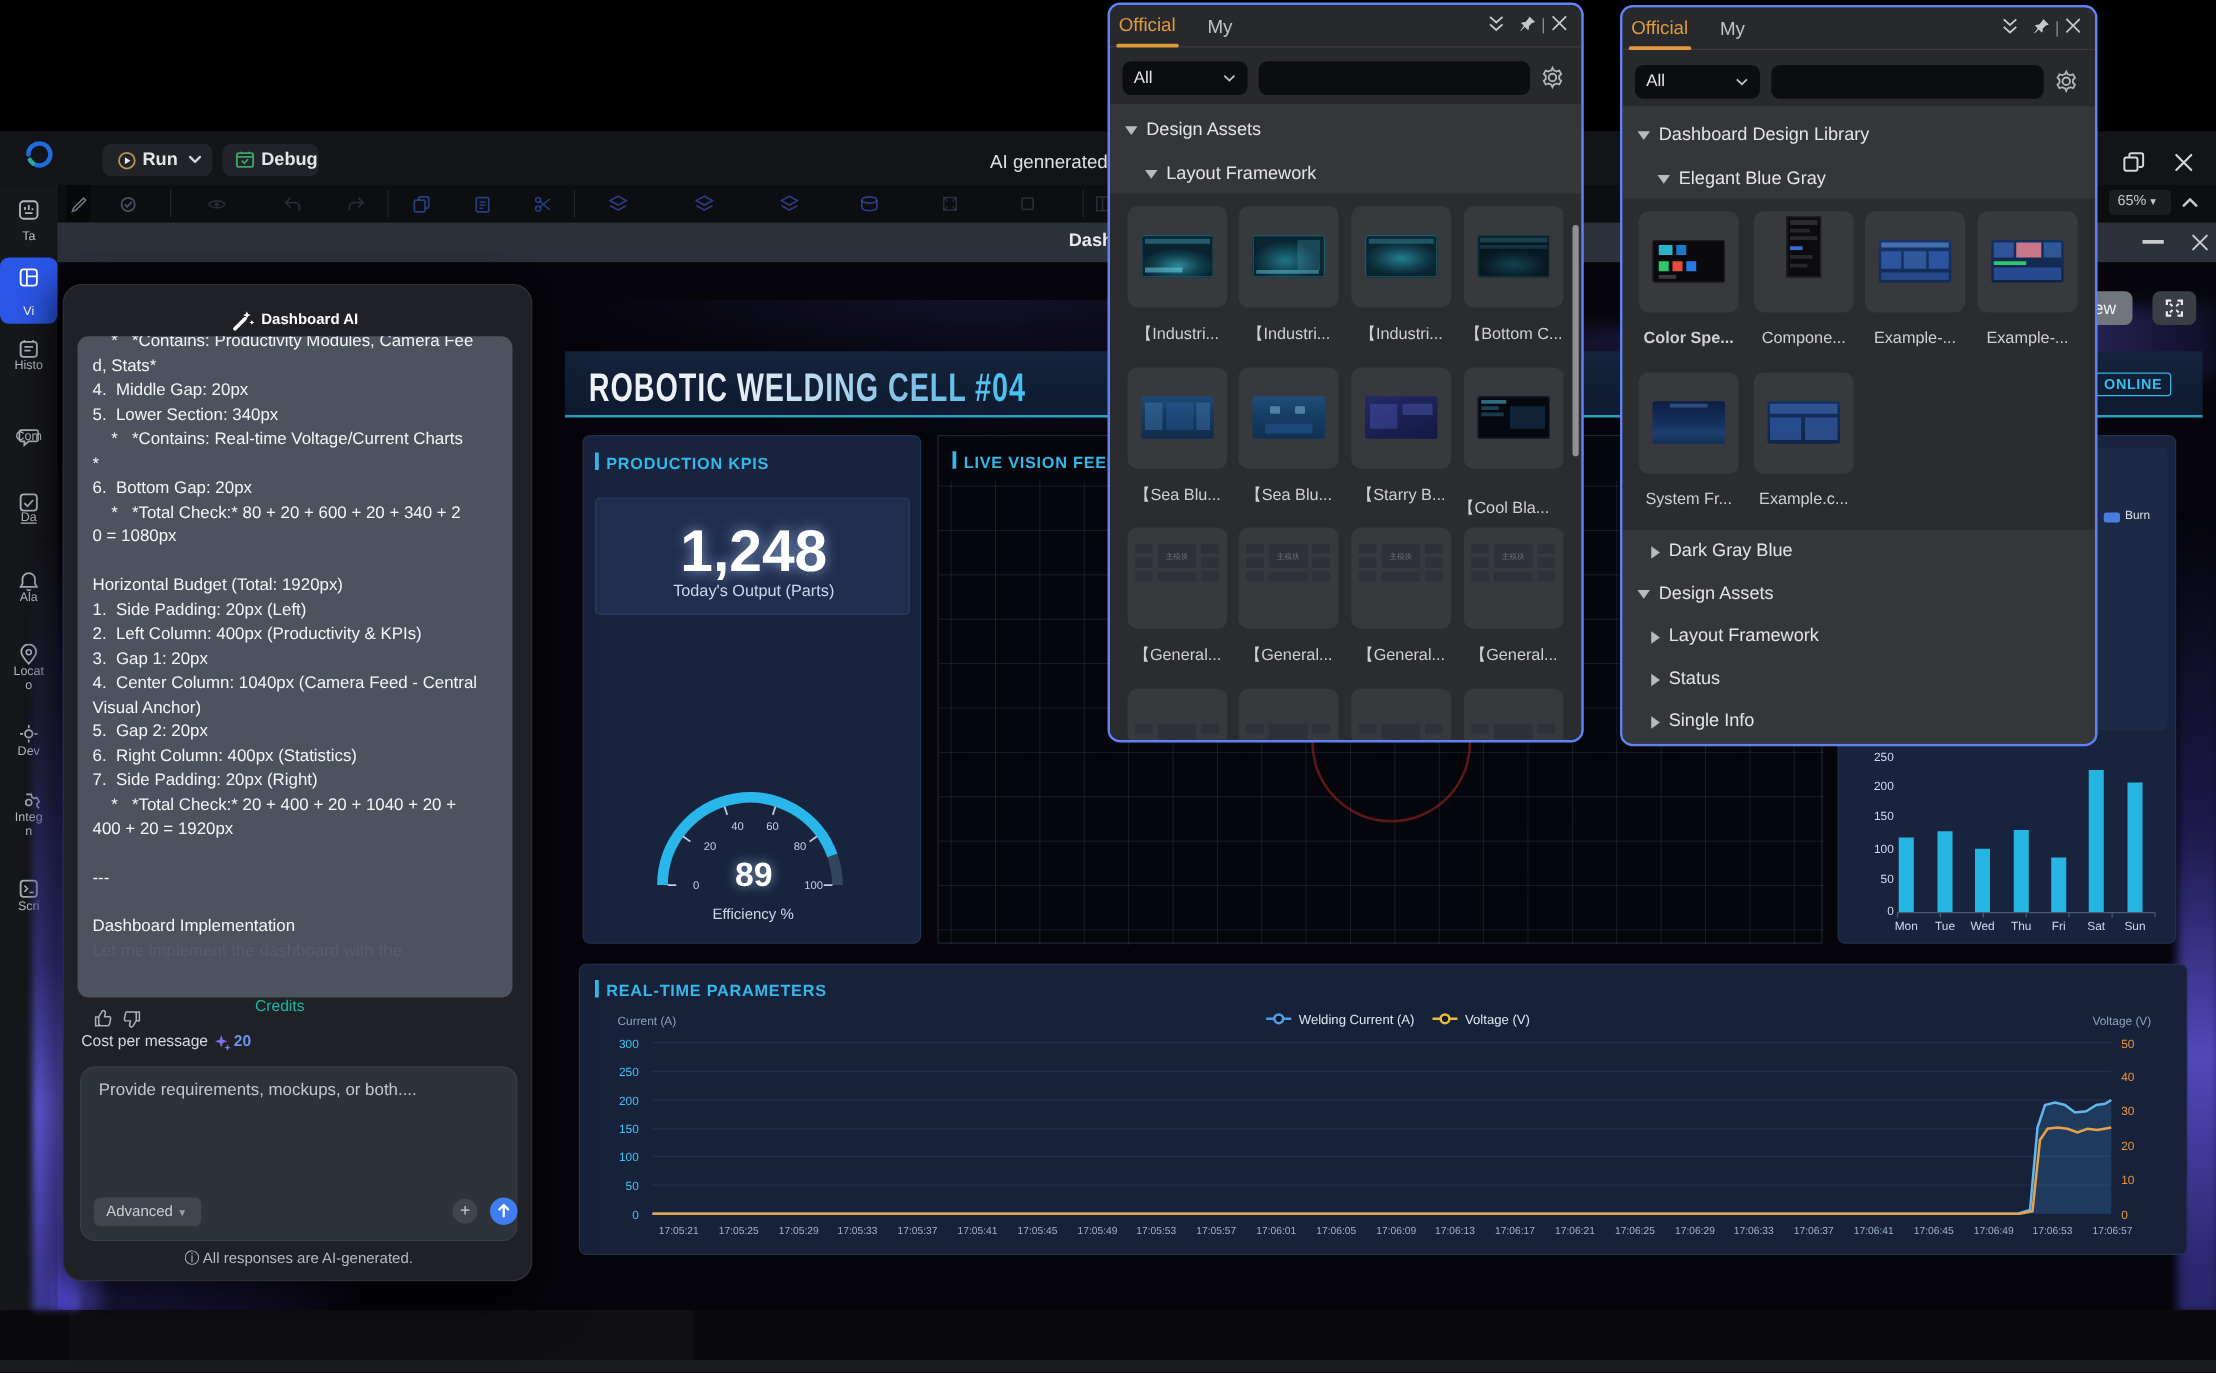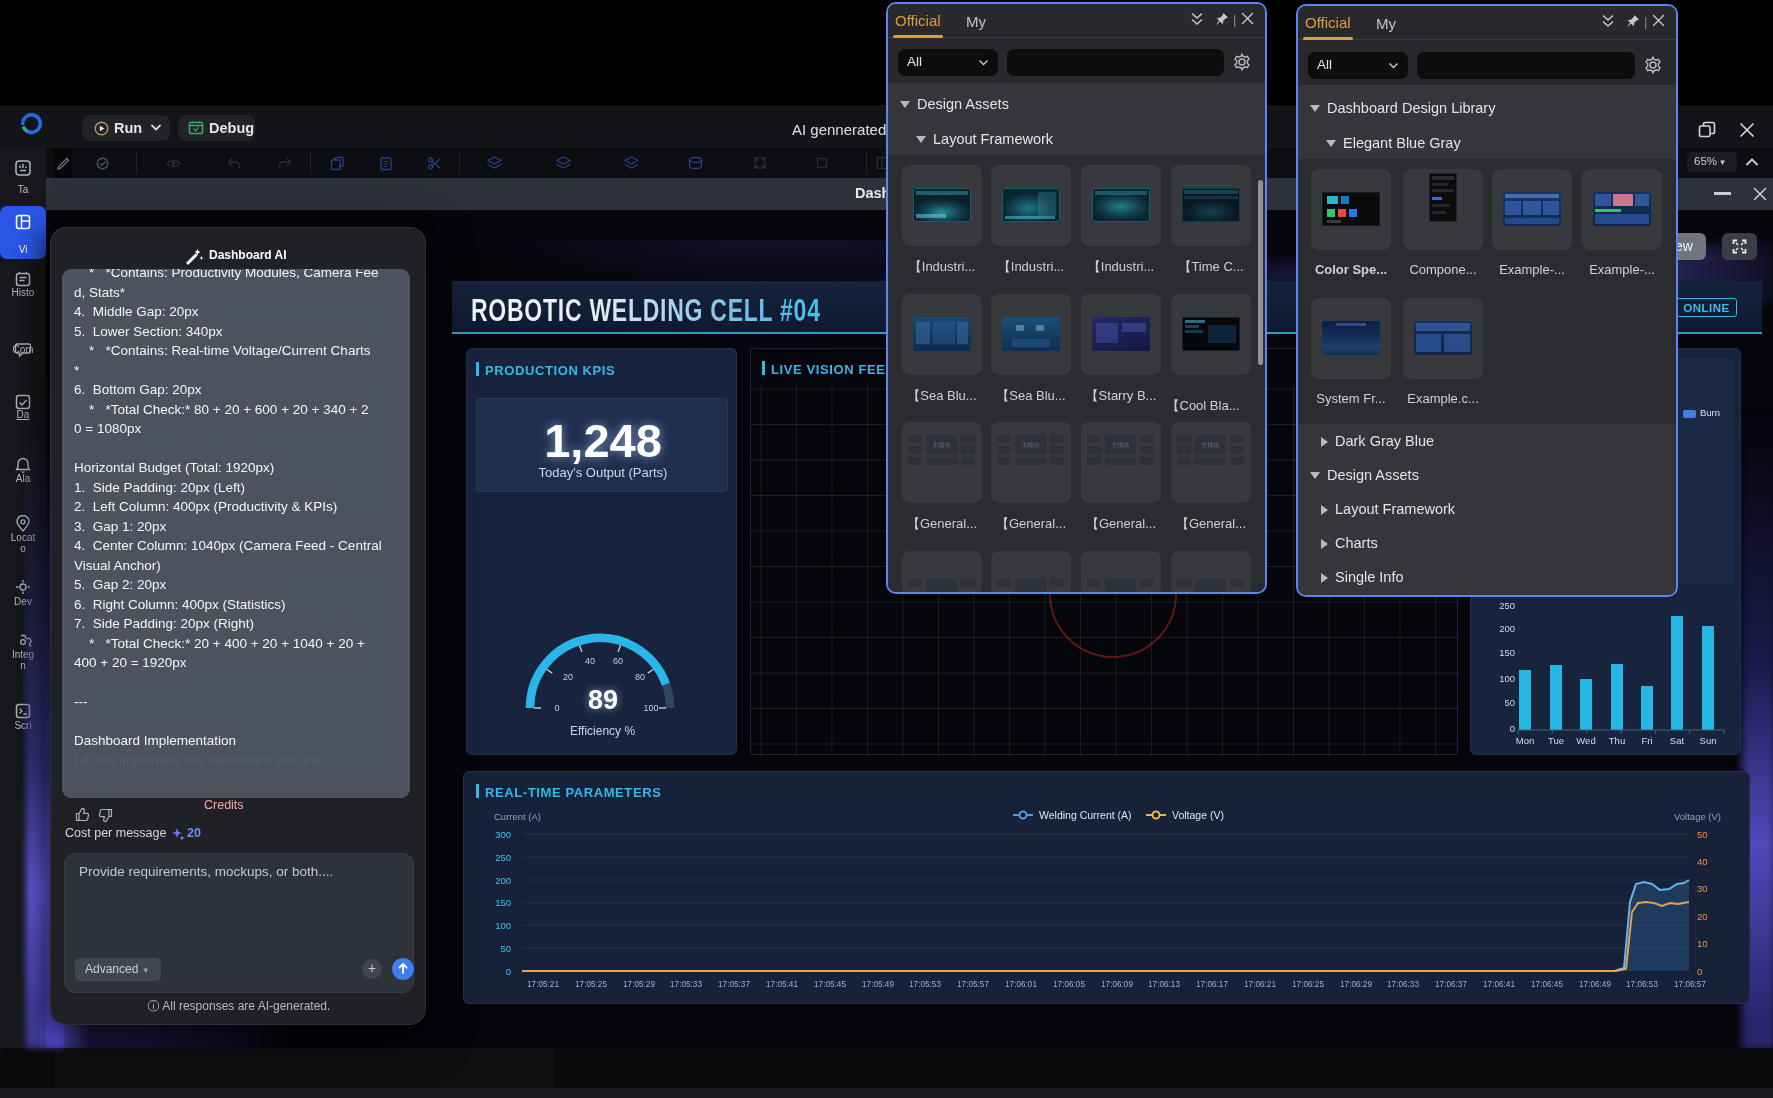--- a/index.html
+++ b/index.html
@@ -408,21 +408,21 @@
       <g transform="rotate(180 7.5 7.5)">
           <path d="M 1.5 6.5 h 2.5 v 7 h -2.5 z M 4 12.5 l 1.5 1 h 5.5 a 1.6 1.6 0 0 0 1.6 -1.3 l 0.9 -4.2 a 1.4 1.4 0 0 0 -1.4 -1.7 h -3.4 l 0.6 -3.1 a 1.5 1.5 0 0 0 -2.7 -1.1 L 4 6.5" fill="none" stroke="#aab0ba" stroke-width="1.2"></path>
         </g>
     </svg>
     <div class="a" style="left:14px;top:598px;color:#d3d7de;font-size:12.5px;">Cost per message</div>
     <svg class="a" style="left:119px;top:599px;" width="15" height="14" viewBox="0 0 15 14">
       <path d="M 7 1 l 1.3 3.7 l 3.7 1.3 l -3.7 1.3 l -1.3 3.7 l -1.3 -3.7 l -3.7 -1.3 l 3.7 -1.3 z" fill="#7d6cf0"></path>
       <path d="M 12 8.5 l 0.7 1.8 l 1.8 0.7 l -1.8 0.7 l -0.7 1.8 l -0.7 -1.8 l -1.8 -0.7 l 1.8 -0.7 z" fill="#5b8dee"></path>
     </svg>
     <div class="a" style="left:136px;top:598px;color:#6c93f0;font-size:12.5px;font-weight:bold;">20</div>
-    <div class="a" style="left:153px;top:570px;color:#fca5a5;font-size:12.5px;">Credits</div>
+    <div class="a" style="left:153px;top:570px;color:#14b8a6;font-size:12.5px;">Credits</div>
 
     <div class="a" style="left:13px;top:625px;width:350px;height:140px;background:#2e3239;border-radius:12px;border:1px solid rgba(255,255,255,0.05);">
       <div class="a" style="left:14px;top:10px;color:#c3c8d0;font-size:13.5px;">Provide requirements, mockups, or both....</div>
       <div class="a" style="left:10px;top:104px;width:86px;height:23px;background:#41464e;border-radius:5px;color:#c8cdd4;font-size:12px;padding:4px 0 0 10px;">Advanced <span style="font-size:8px;color:#9aa0a9;">▼</span></div>
       <div class="a" style="left:297px;top:105px;width:20px;height:20px;background:#41464e;border-radius:50%;color:#c8cdd4;font-size:14px;text-align:center;line-height:19px;">+</div>
       <div class="a" style="left:327px;top:104px;width:22px;height:22px;background:#3f7df0;border-radius:50%;"></div>
       <svg class="a" style="left:332px;top:108px;" width="12" height="13" viewBox="0 0 12 13">
         <path d="M 6 11 V 2.5 M 2.5 5.5 L 6 2 L 9.5 5.5" fill="none" stroke="#fff" stroke-width="1.8" stroke-linecap="round" stroke-linejoin="round"></path>
       </svg>
     </div>
@@ -496,21 +496,21 @@
       </div>
     <div class="tcard" style="left:283px;top:161px;">
         <div class="thumb" style="background:radial-gradient(ellipse 28px 12px at 50% 70%, #14424e, #0b2531 65%, #071822 100%);box-shadow:inset 0 0 0 1px #143c48;">
           <div class="a" style="left:2px;top:2px;width:54px;height:4px;background:rgba(70,160,185,0.3);"></div>
           <div class="a" style="left:2px;top:8px;width:54px;height:2.5px;background:rgba(70,160,185,0.2);"></div>
         </div>
       </div>
     <div class="tlabel" style="left:11px;top:254px;">【Industri...</div>
     <div class="tlabel" style="left:100px;top:254px;">【Industri...</div>
     <div class="tlabel" style="left:190px;top:254px;">【Industri...</div>
-    <div class="tlabel" style="left:280px;top:254px;">【Time C...</div>
+    <div class="tlabel" style="left:280px;top:254px;">【Bottom C...</div>
 
     <div class="tcard" style="left:14px;top:290px;">
         <div class="thumb" style="background:linear-gradient(180deg,#1b4a74 0%, #143a61 45%, #0e2c4e 100%);">
           <div class="a" style="left:3px;top:5px;width:14px;height:22px;background:rgba(90,150,210,0.3);"></div>
           <div class="a" style="left:20px;top:5px;width:22px;height:22px;background:rgba(60,120,190,0.25);"></div>
           <div class="a" style="left:44px;top:5px;width:11px;height:22px;background:rgba(90,150,210,0.3);"></div>
         </div>
       </div>
     <div class="tcard" style="left:103px;top:290px;">
         <div class="thumb" style="background:linear-gradient(180deg,#1d4f7a 0%, #154066 40%, #0f3052 100%);">
@@ -700,18 +700,18 @@
     <div class="tlabel" style="left:102px;top:385px;">Example.c...</div>
 
     <div class="fpstrip" style="top:418px;height:171px;"></div>
     <div class="caret right" style="left:23px;top:431px;"></div>
     <div class="treetxt" style="left:37px;top:427px;">Dark Gray Blue</div>
     <div class="caret down" style="left:12px;top:466px;"></div>
     <div class="treetxt" style="left:29px;top:461px;">Design Assets</div>
     <div class="caret right" style="left:23px;top:499px;"></div>
     <div class="treetxt" style="left:37px;top:495px;">Layout Framework</div>
     <div class="caret right" style="left:23px;top:533px;"></div>
-    <div class="treetxt" style="left:37px;top:529px;">Charts</div>
+    <div class="treetxt" style="left:37px;top:529px;">Status</div>
     <div class="caret right" style="left:23px;top:567px;"></div>
     <div class="treetxt" style="left:37px;top:563px;">Single Info</div>
   </div>
 
 </div>
 
 </body></html>

